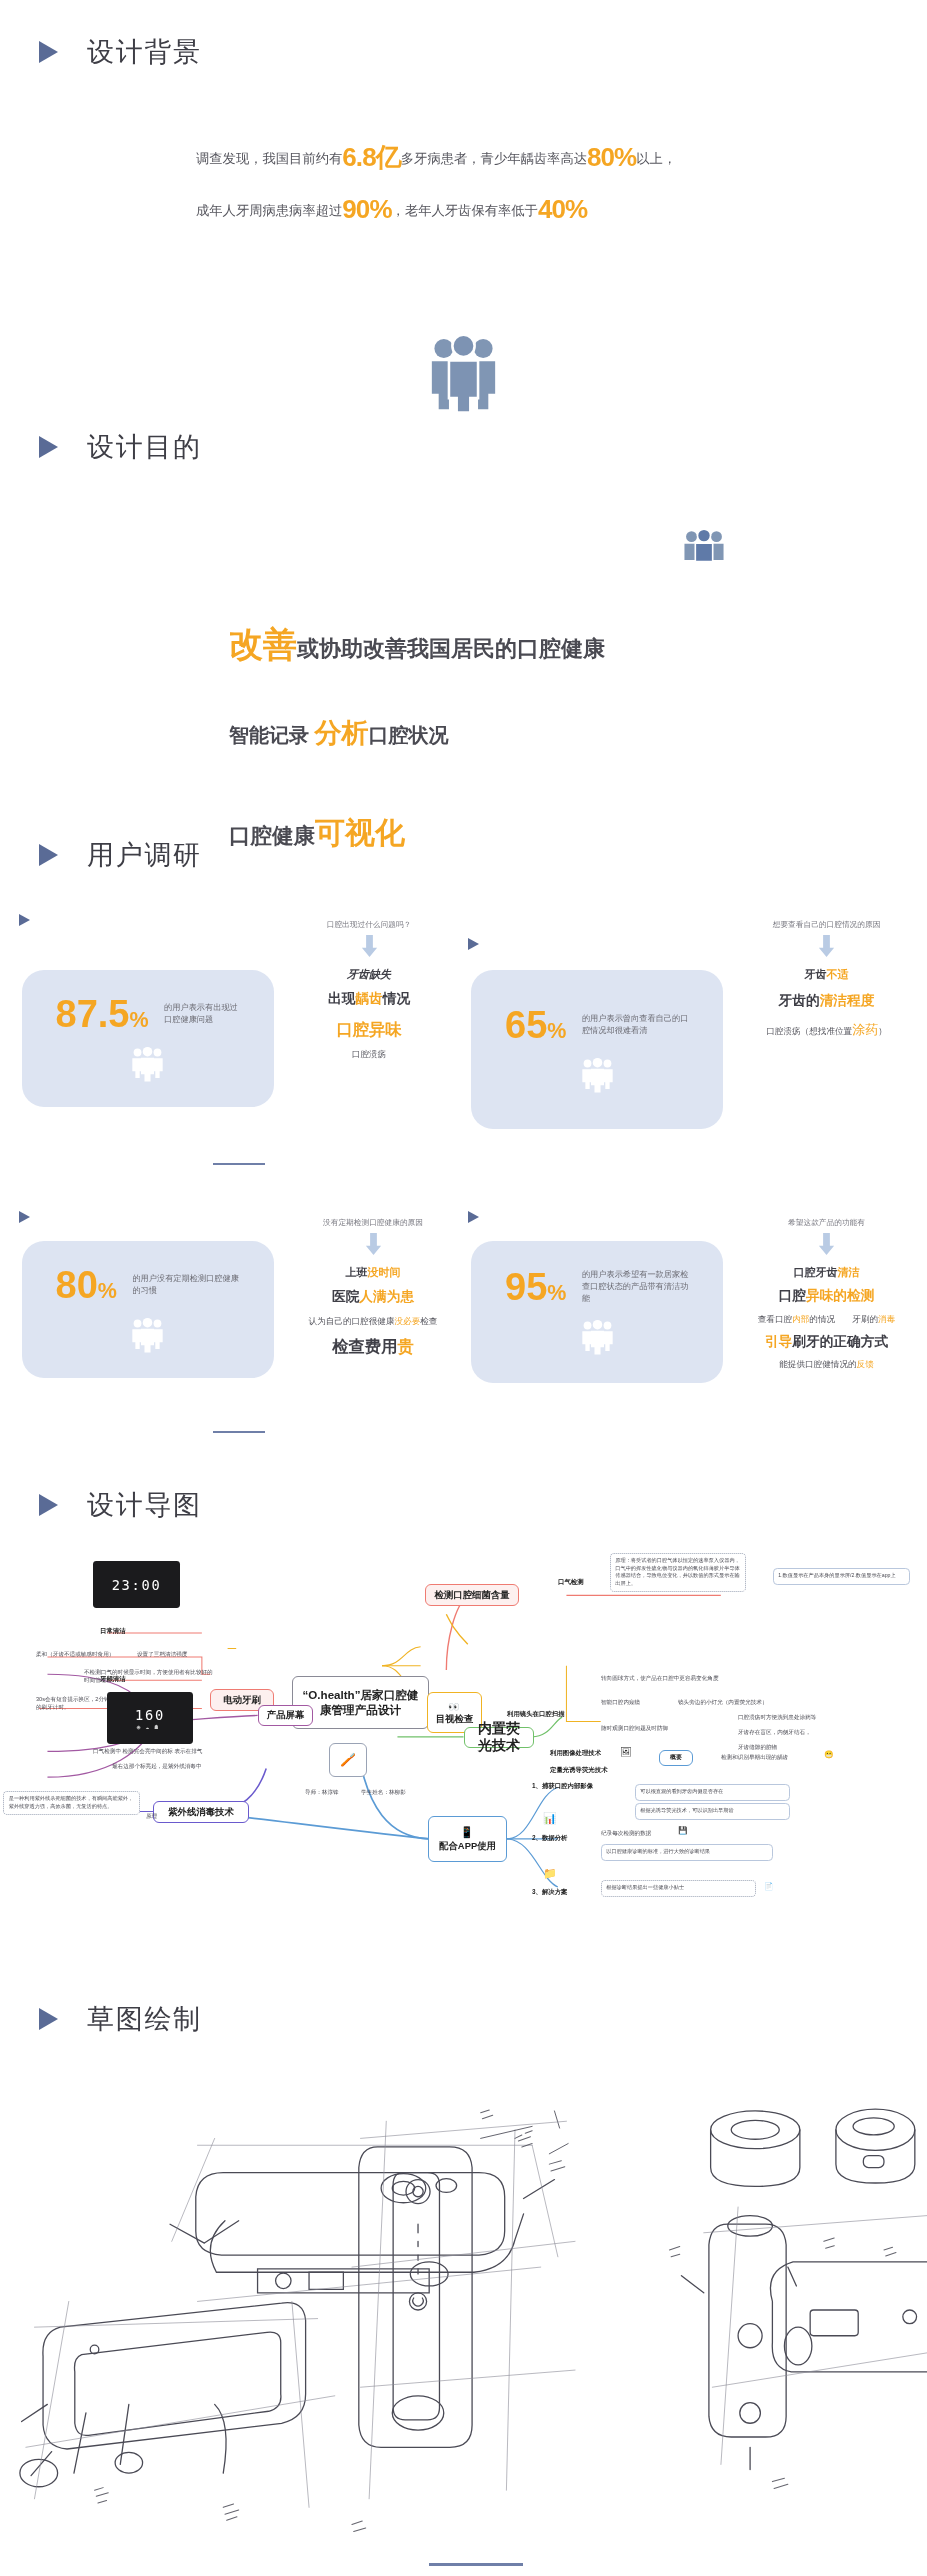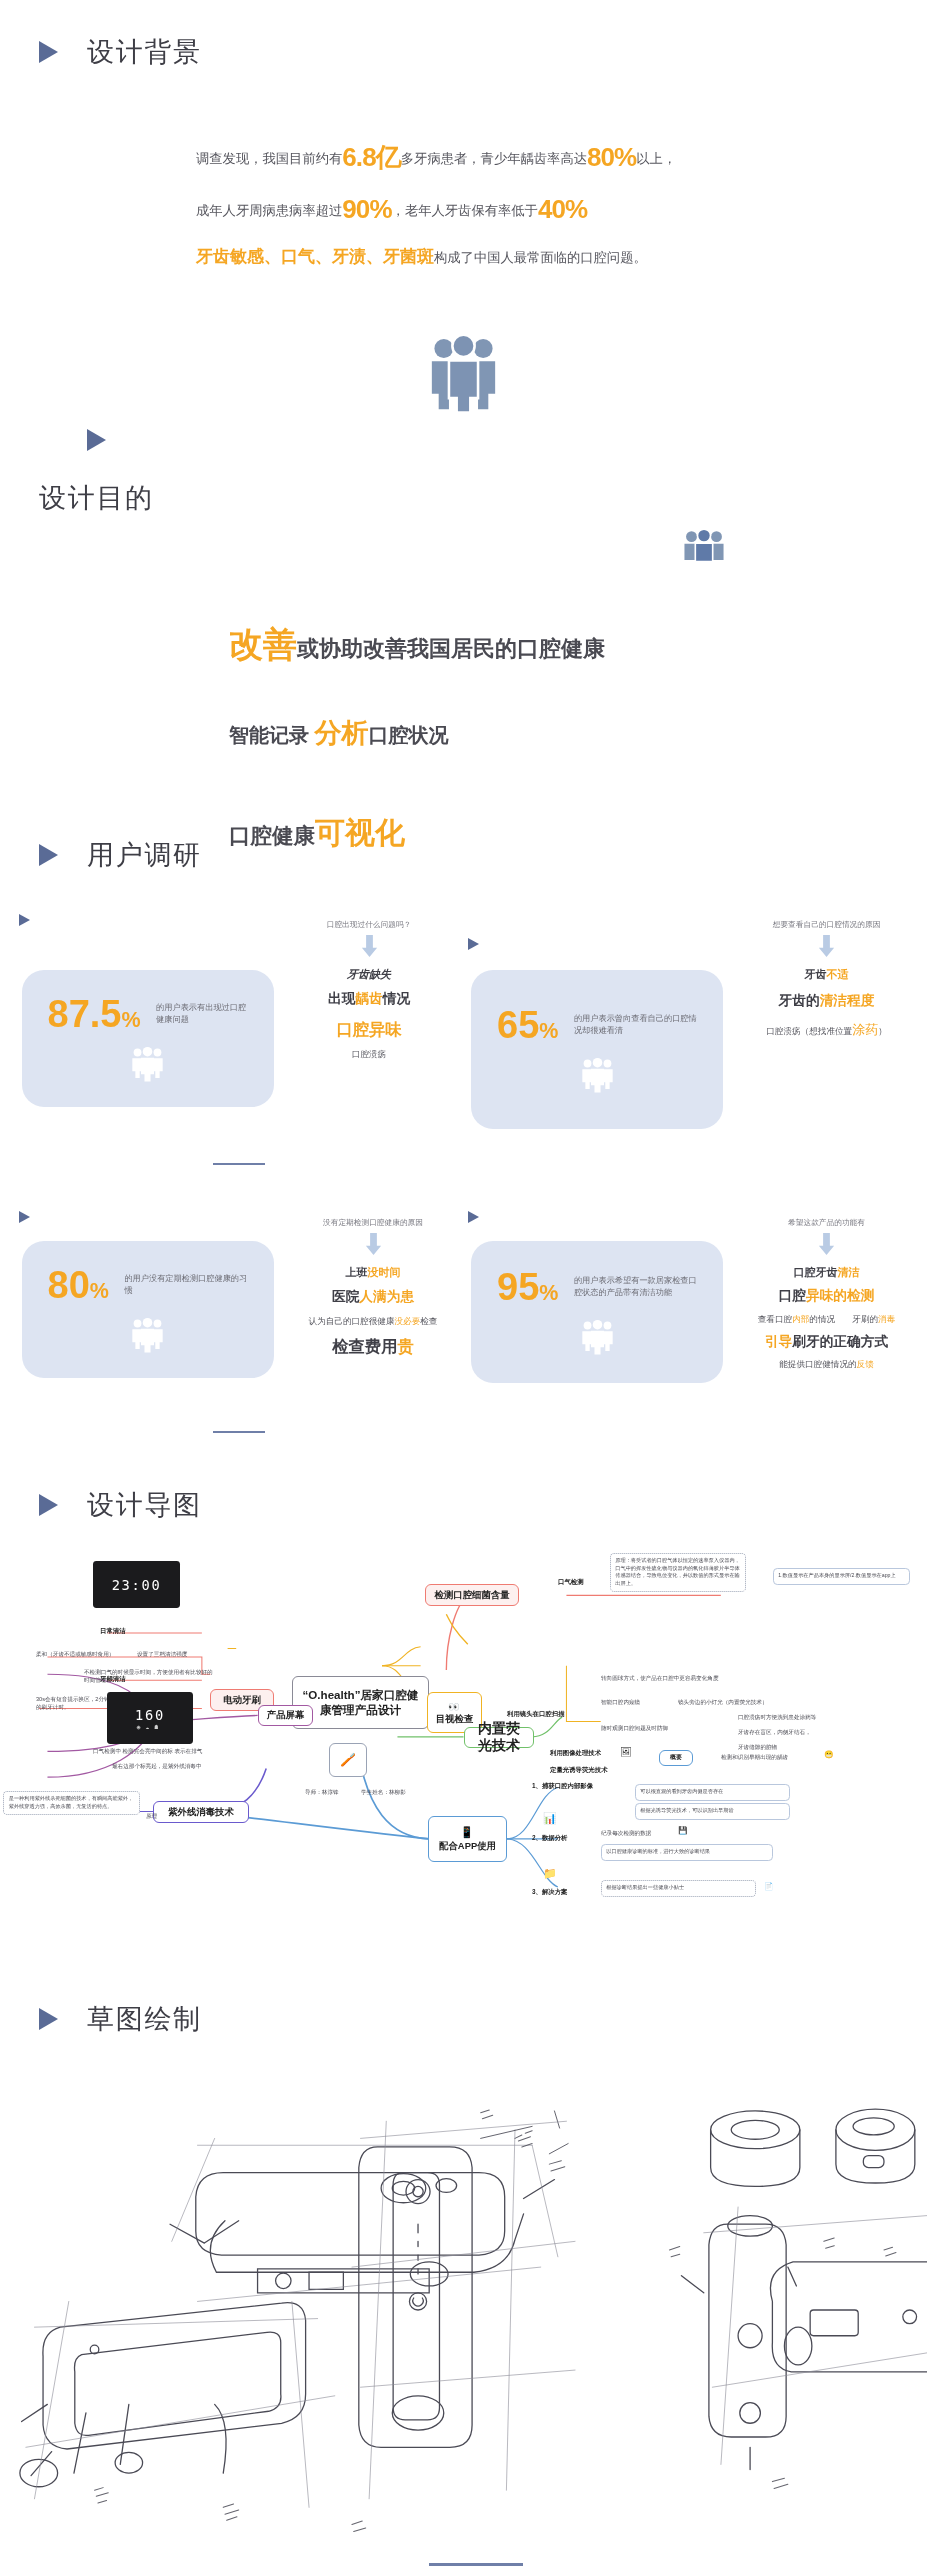--- a/index.html
+++ b/index.html
@@ -47,21 +47,21 @@
   .p2 { font-size:20px; margin-bottom:62px; }
   .p2 .hl { font-size:27px; color:#F5A623; }
   .p3 { font-size:21.5px;margin-top:28px; }
   .p3 .hl { font-size:30px; color:#F5A623; }
 
   
   .r-card {
     position:absolute; background:#dde4f2; border-radius:22px;
     display:flex; flex-direction:column; justify-content:center;
   }
-  .r-card .row { display:flex; align-items:center; padding:0 26px; }
+  .r-card .row { display:flex; align-items:center; padding:0 34px; }
   .r-pct { font-size:38px; font-weight:bold; color:#F5A623; line-height:1; white-space:nowrap; }
   .r-pct .sm { font-size:21.5px; }
   .r-desc { font-size:8.2px; color:#6b6b73; line-height:1.45; margin-left:15.5px; max-width:185px; }
   .card-person { margin:12px auto 0; }
 
   .r-col { position:absolute; text-align:center; }
   .r-q { font-size:7.7px; color:#7a7a82; margin-bottom:5.2px; }
   .r-arrow { margin:0 auto 8.6px; display:block; }
   .r-item { color:#3f3f47; font-weight:bold; line-height:1.5; white-space:nowrap; }
   .r-item .o { color:#F5A623; }
@@ -109,41 +109,38 @@
     <span class="sec-title">设计背景</span>
   </div>
 
   <div class="bg-copy">
     <div class="bg-line">
       <span>调查发现，我国目前约有</span><span class="big">6.8亿</span><span>多牙病患者，青少年龋齿率高达</span><span class="big">80%</span><span>以上，</span>
     </div>
     <div class="bg-line">
       <span>成年人牙周病患病率超过</span><span class="big">90%</span><span>，老年人牙齿保有率低于</span><span class="big">40%</span>
     </div>
-    <div class="bg-line">
-      <span class="kw">牙齿敏感、口气、牙渍、牙菌斑</span><span>构成了中国人最常面临的口腔问题。</span>
-    </div>
   </div>
 
   <div class="people" style="left:425px; top:331px;">
     <svg width="77" height="82" viewBox="0 0 90 95">
       <g fill="#8096b4">
         <circle cx="22" cy="20" r="11"></circle>
           <path d="M8 35h28v38h-8v18h-12V73H8z"></path>
         <circle cx="68" cy="20" r="11"></circle>
           <path d="M54 35h28v38h-8v18H62V73h-8z"></path>
       </g>
       <g fill="#7d93b3" stroke="#ffffff" stroke-width="3">
         <circle cx="45" cy="17" r="13"></circle>
           <path d="M28 34h34v44h-9v17h-16V78h-9z"></path>
       </g>
     </svg>
   </div>
 
-  <div class="sec-head" style="left:39px; top:429px;flex-direction:column;">
+  <div class="sec-head" style="left:39px; top:429px;">
     <span class="sec-tri"></span>
     <span class="sec-title">设计目的</span>
   </div>
 
   <div class="purpose">
     <div class="p-line p1">
       <span class="hl">改善</span><span>或协助改善我国居民的口腔健康</span>
     </div>
     <div class="p-line p2">
       <span>智能记录 </span><span class="hl">分析</span><span>口腔状况</span>

